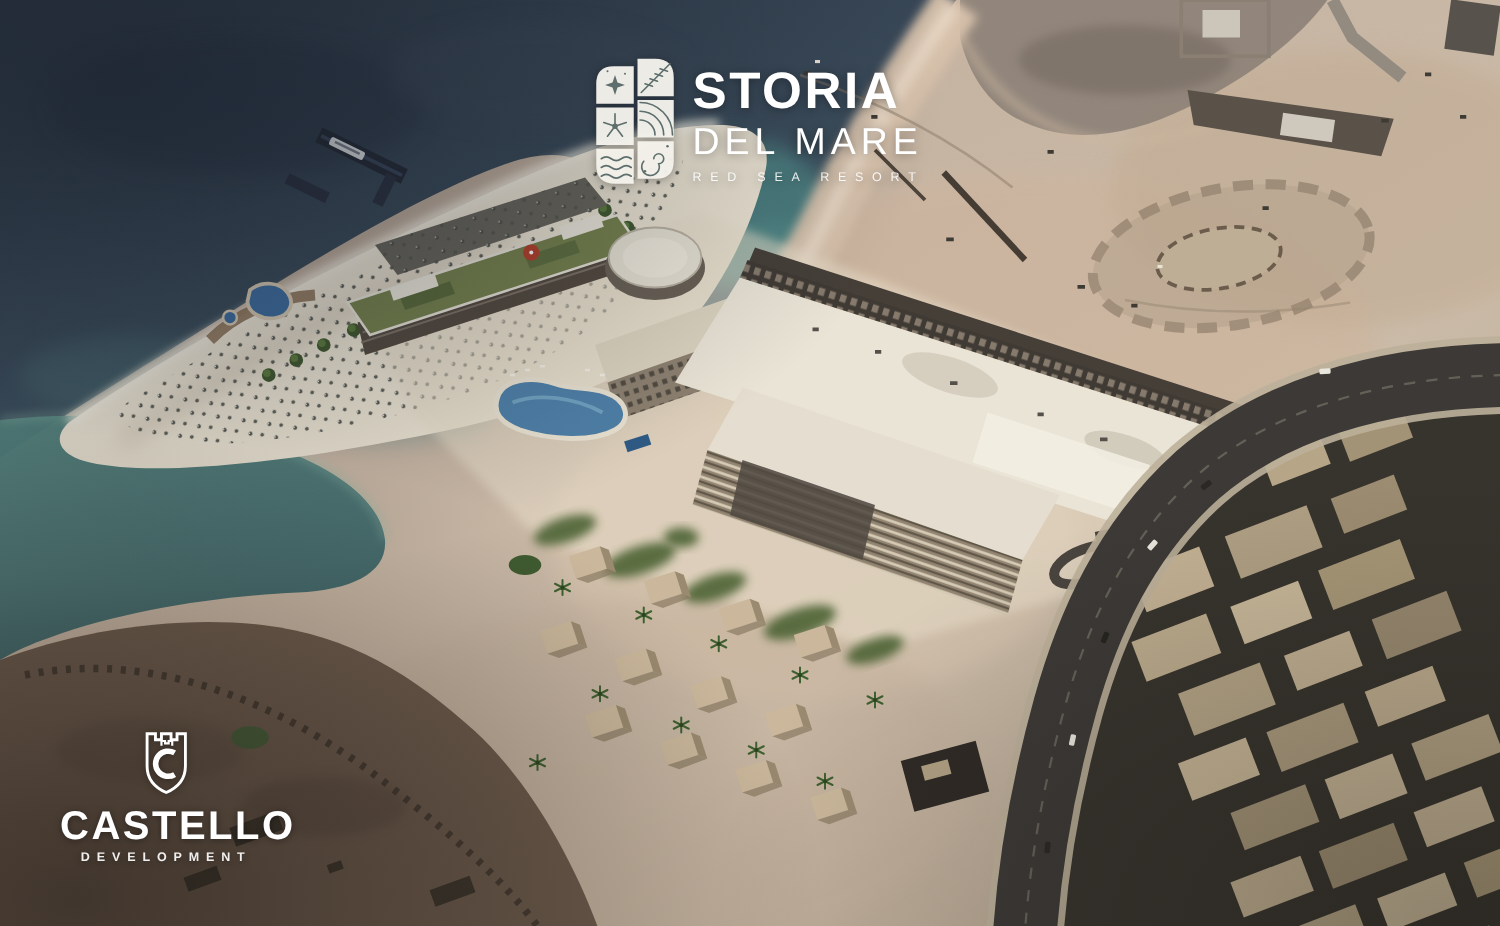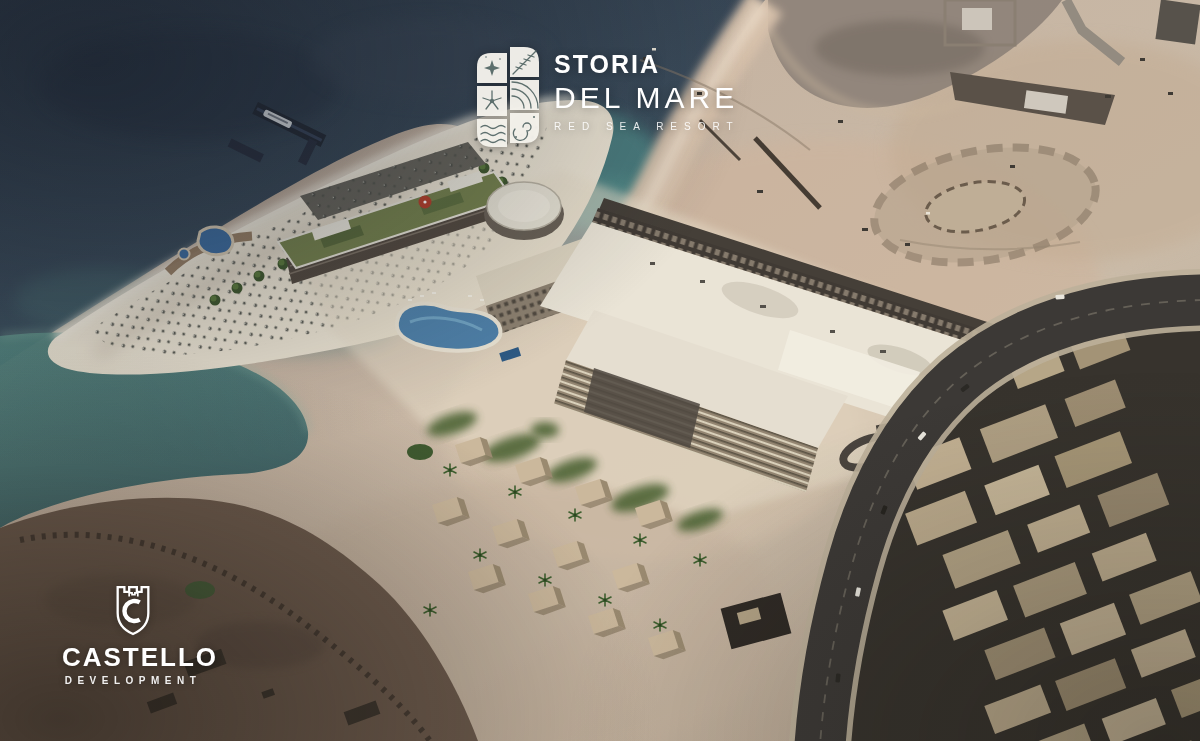--- a/index.html
+++ b/index.html
@@ -5,31 +5,31 @@
   html,body{margin:0;padding:0;background:#222;}
   .stage{position:relative;width:1200px;height:741px;overflow:hidden;
          background:#b9a896;font-family:"Liberation Sans",sans-serif;}
   .stage svg.scene{position:absolute;left:0;top:0;display:block;}
 
   
   .brand{position:absolute;left:476px;top:42px;display:flex;align-items:flex-start;
          color:#fff;text-shadow:0 1px 8px rgba(0,0,0,.35);}
   .brand .s-icon{width:64px;height:110px;flex:0 0 auto;filter:drop-shadow(0 1px 4px rgba(0,0,0,.3));}
   .brand .words{margin-left:14px;padding-top:10px;line-height:1;}
-  .brand .name{font-size:25px;font-weight:800;letter-spacing:2px;}
+  .brand .name{font-size:41px;font-weight:800;letter-spacing:2px;}
   .brand .subname{font-size:30px;font-weight:300;letter-spacing:4px;margin-top:6px;}
   .brand .tagline{font-size:10px;font-weight:400;letter-spacing:7px;margin-top:9px;
                   color:rgba(255,255,255,.88);}
 
   
   .dev{position:absolute;left:48px;top:584px;width:170px;text-align:center;color:#fff;
        text-shadow:0 1px 6px rgba(0,0,0,.4);}
   .dev .crest{width:46px;height:54px;margin:0 auto;display:block;
               filter:drop-shadow(0 1px 3px rgba(0,0,0,.35));}
-  .dev .name{font-size:26px;font-weight:800;letter-spacing:2px;margin-top:6px;line-height:1;text-align:right;}
+  .dev .name{font-size:32px;font-weight:800;letter-spacing:2px;margin-top:6px;line-height:1;}
   .dev .subtitle{font-size:10px;font-weight:700;letter-spacing:5.5px;margin-top:6px;
                  color:rgba(255,255,255,.92);line-height:1;}
 </style>
 </head>
 <body>
 
 <div class="stage">
 
 <svg class="scene" width="1200" height="741" viewBox="0 0 1200 741" xmlns="http://www.w3.org/2000/svg">
   <defs>

